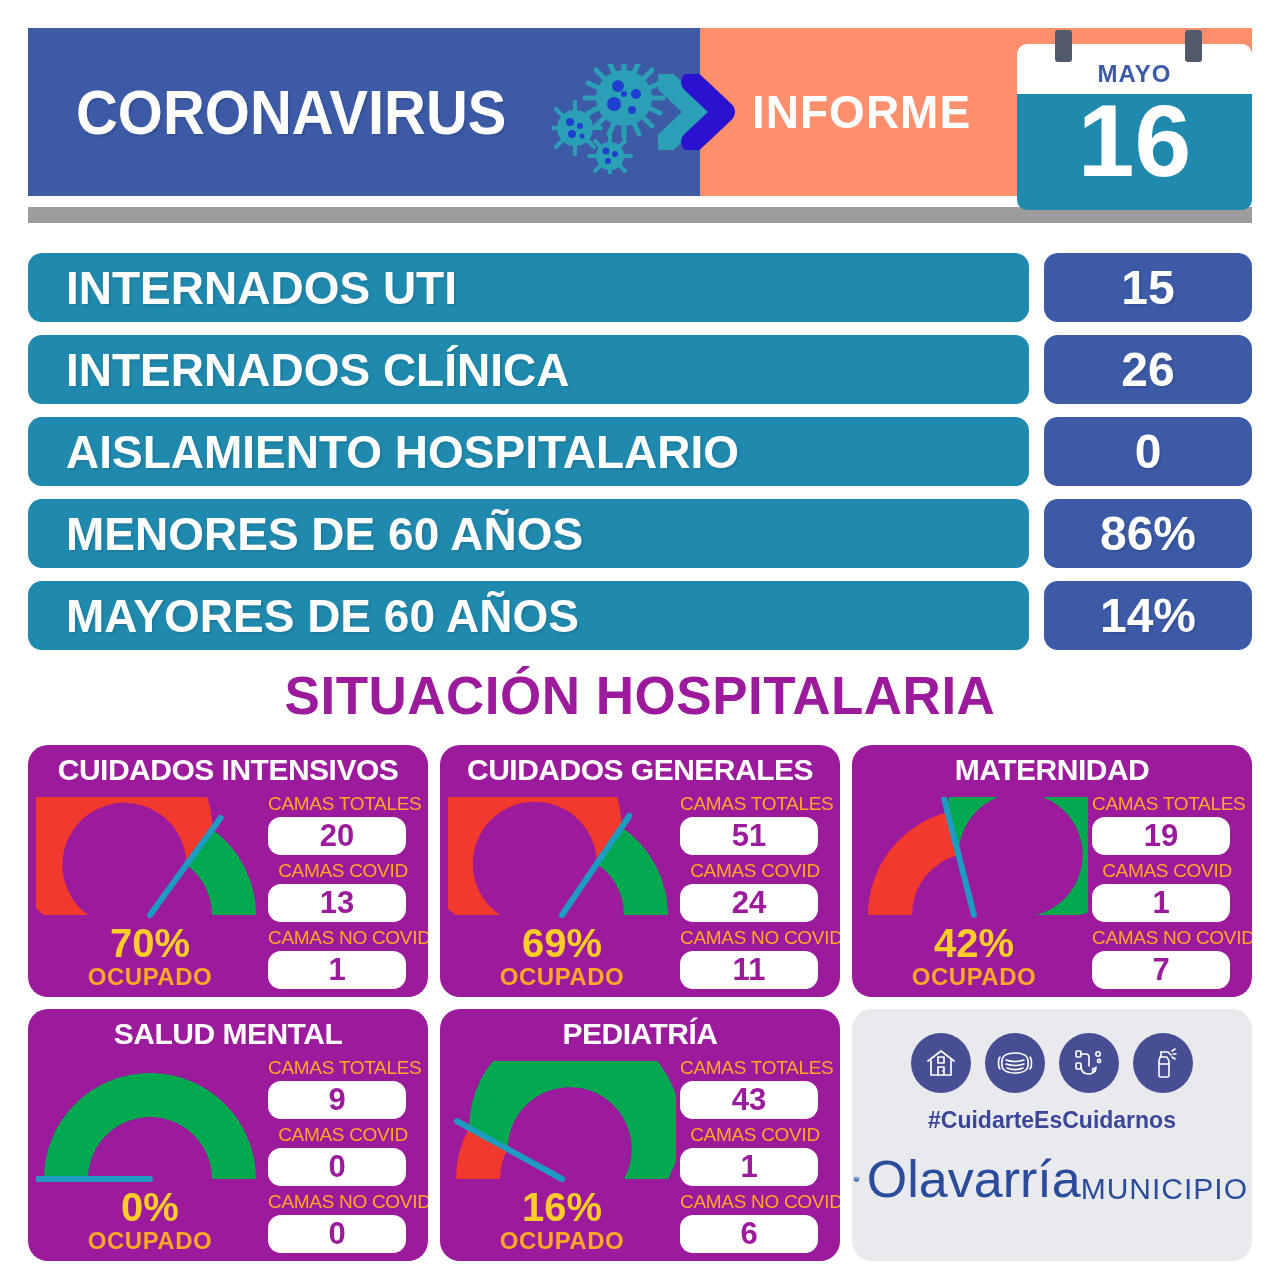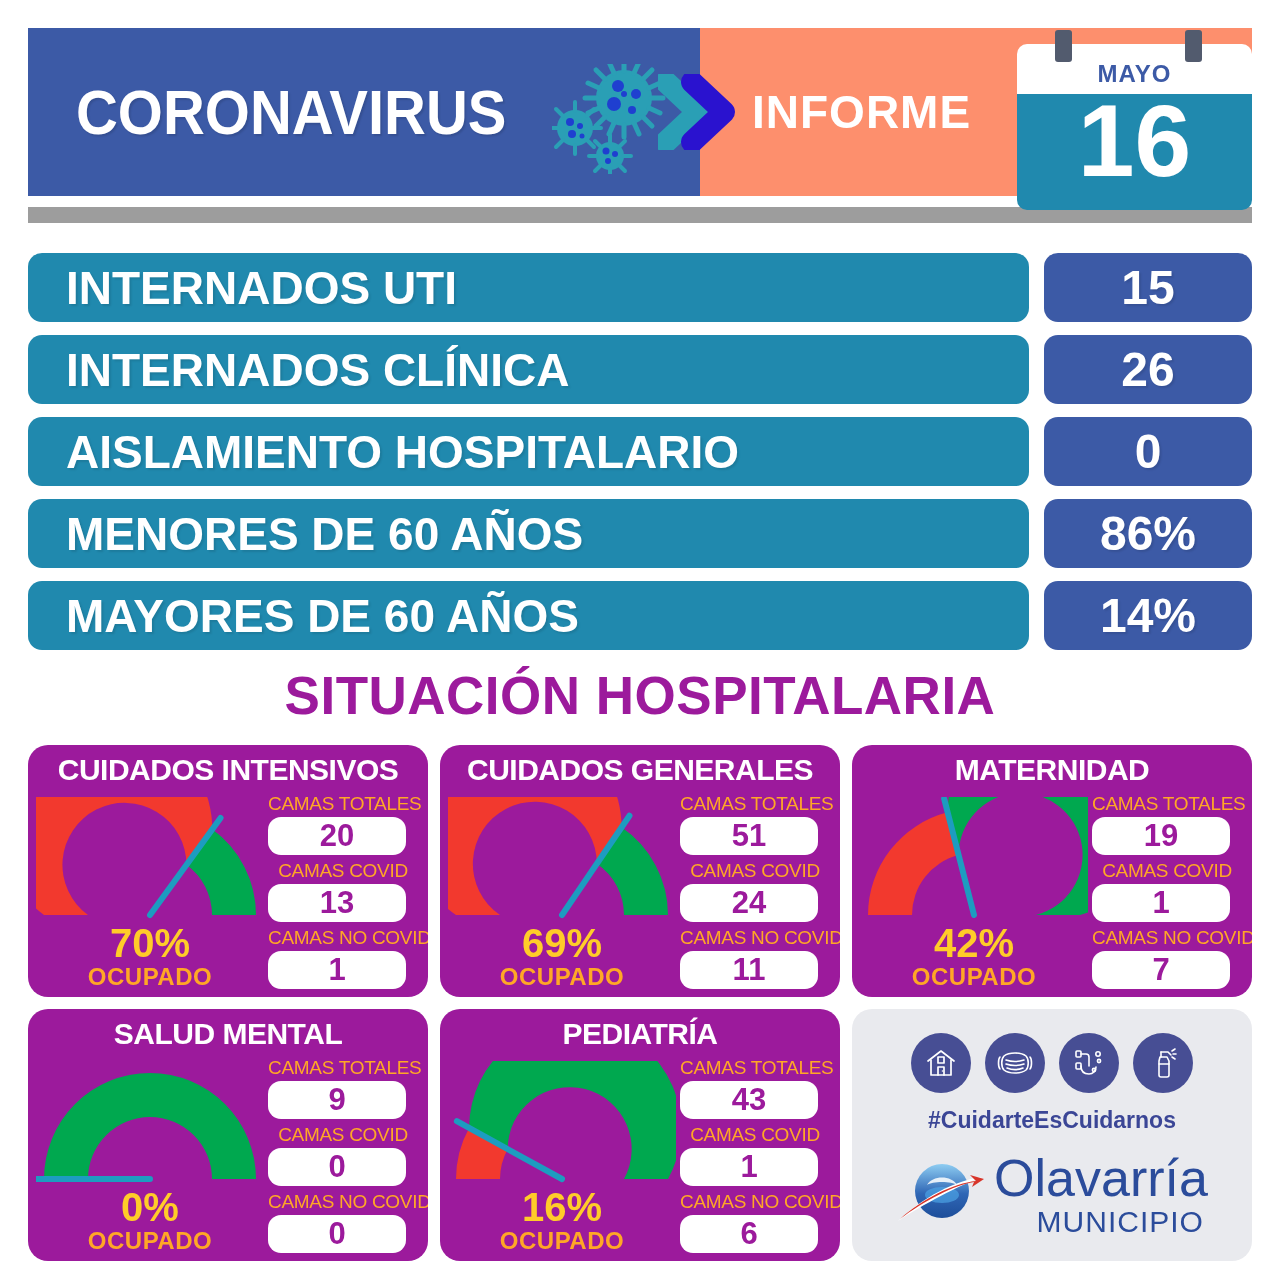--- a/index.html
+++ b/index.html
@@ -351,23 +351,22 @@
     top: 134px;
     left: 0;
     width: 100%;
     display: flex;
     align-items: center;
     justify-content: center;
     gap: 6px;
   }
   .brand-text {
     display: flex;
-    flex-direction: column;
+    flex-direction: row;
     align-items: flex-start;
-    margin-top: 8px;
   }
   .brand-name {
     color: #2b4c9b;
     font-size: 52px;
     line-height: 54px;
     font-family: "Liberation Sans", sans-serif;
   }
   .brand-sub {
     color: #2b4c9b;
     font-size: 30px;

